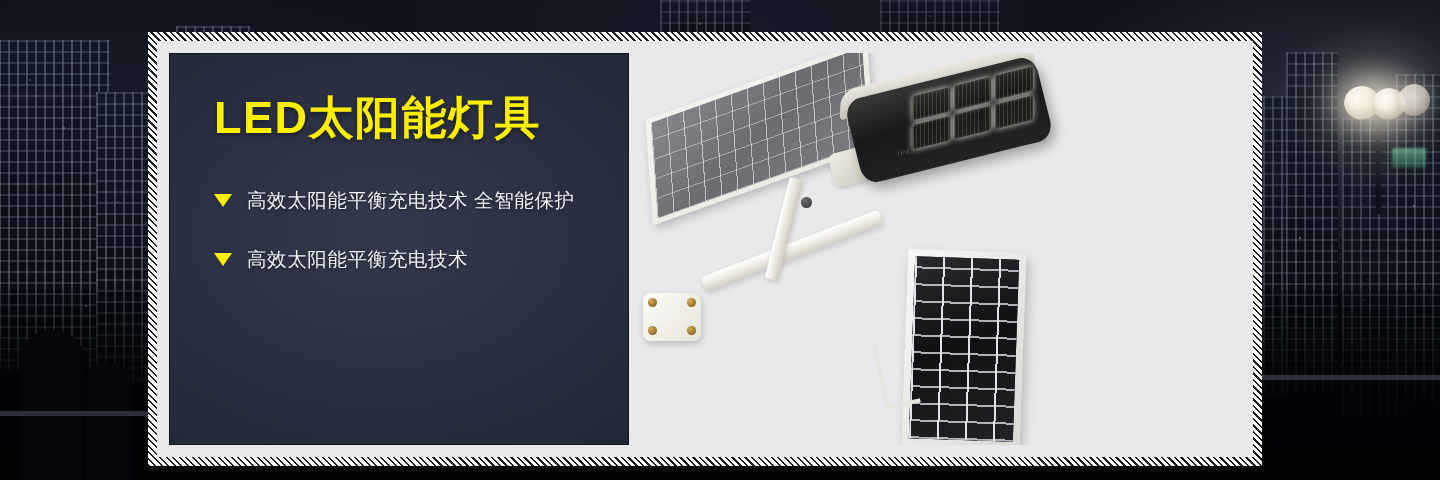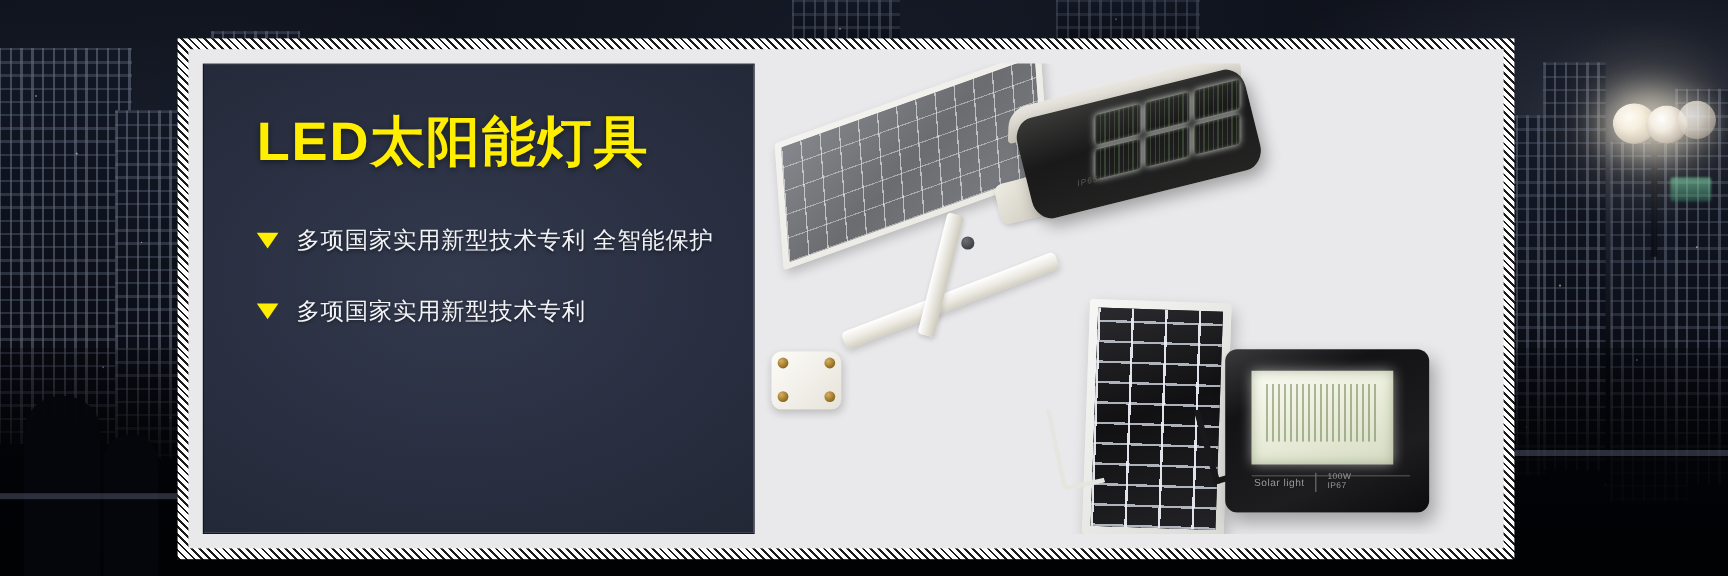--- a/index.html
+++ b/index.html
@@ -313,25 +313,25 @@
 
   <div class="frame">
     <div class="frame-inner">
 
       <div class="copy-panel">
         <div class="title">LED太阳能灯具</div>
 
         <div class="bullets">
           <div class="bullet">
             <span class="tri"></span>
-            <span class="bullet-text">多项国家实用新型技术专利 全智能保护</span>
+            <span class="bullet-text">高效太阳能平衡充电技术 全智能保护</span>
           </div>
           <div class="bullet">
             <span class="tri"></span>
-            <span class="bullet-text">多项国家实用新型技术专利</span>
+            <span class="bullet-text">高效太阳能平衡充电技术</span>
           </div>
         </div>
       </div>
 
       <div class="stage">
 
         <div class="streetlight">
           <div class="sl-panel">
             <div class="sl-cells"></div>
           </div>
@@ -360,32 +360,17 @@
           </div>
         </div>
 
         <div class="panel2">
           <div class="p2-frame">
             <div class="p2-cells"></div>
           </div>
           <div class="p2-stand"></div>
         </div>
 
-        <div class="flood">
-          <div class="fl-stand"></div>
-          <div class="fl-body">
-            <div class="fl-lens"></div>
-            <div class="fl-underline"></div>
-            <div class="fl-label">
-              <span>Solar light</span>
-              <span class="divider"></span>
-              <span class="fl-spec">
-                <span>100W</span>
-                <span>IP67</span>
-              </span>
-            </div>
-          </div>
-        </div>
 
       </div>
     </div>
   </div>
 </div>
 
 </body></html>

